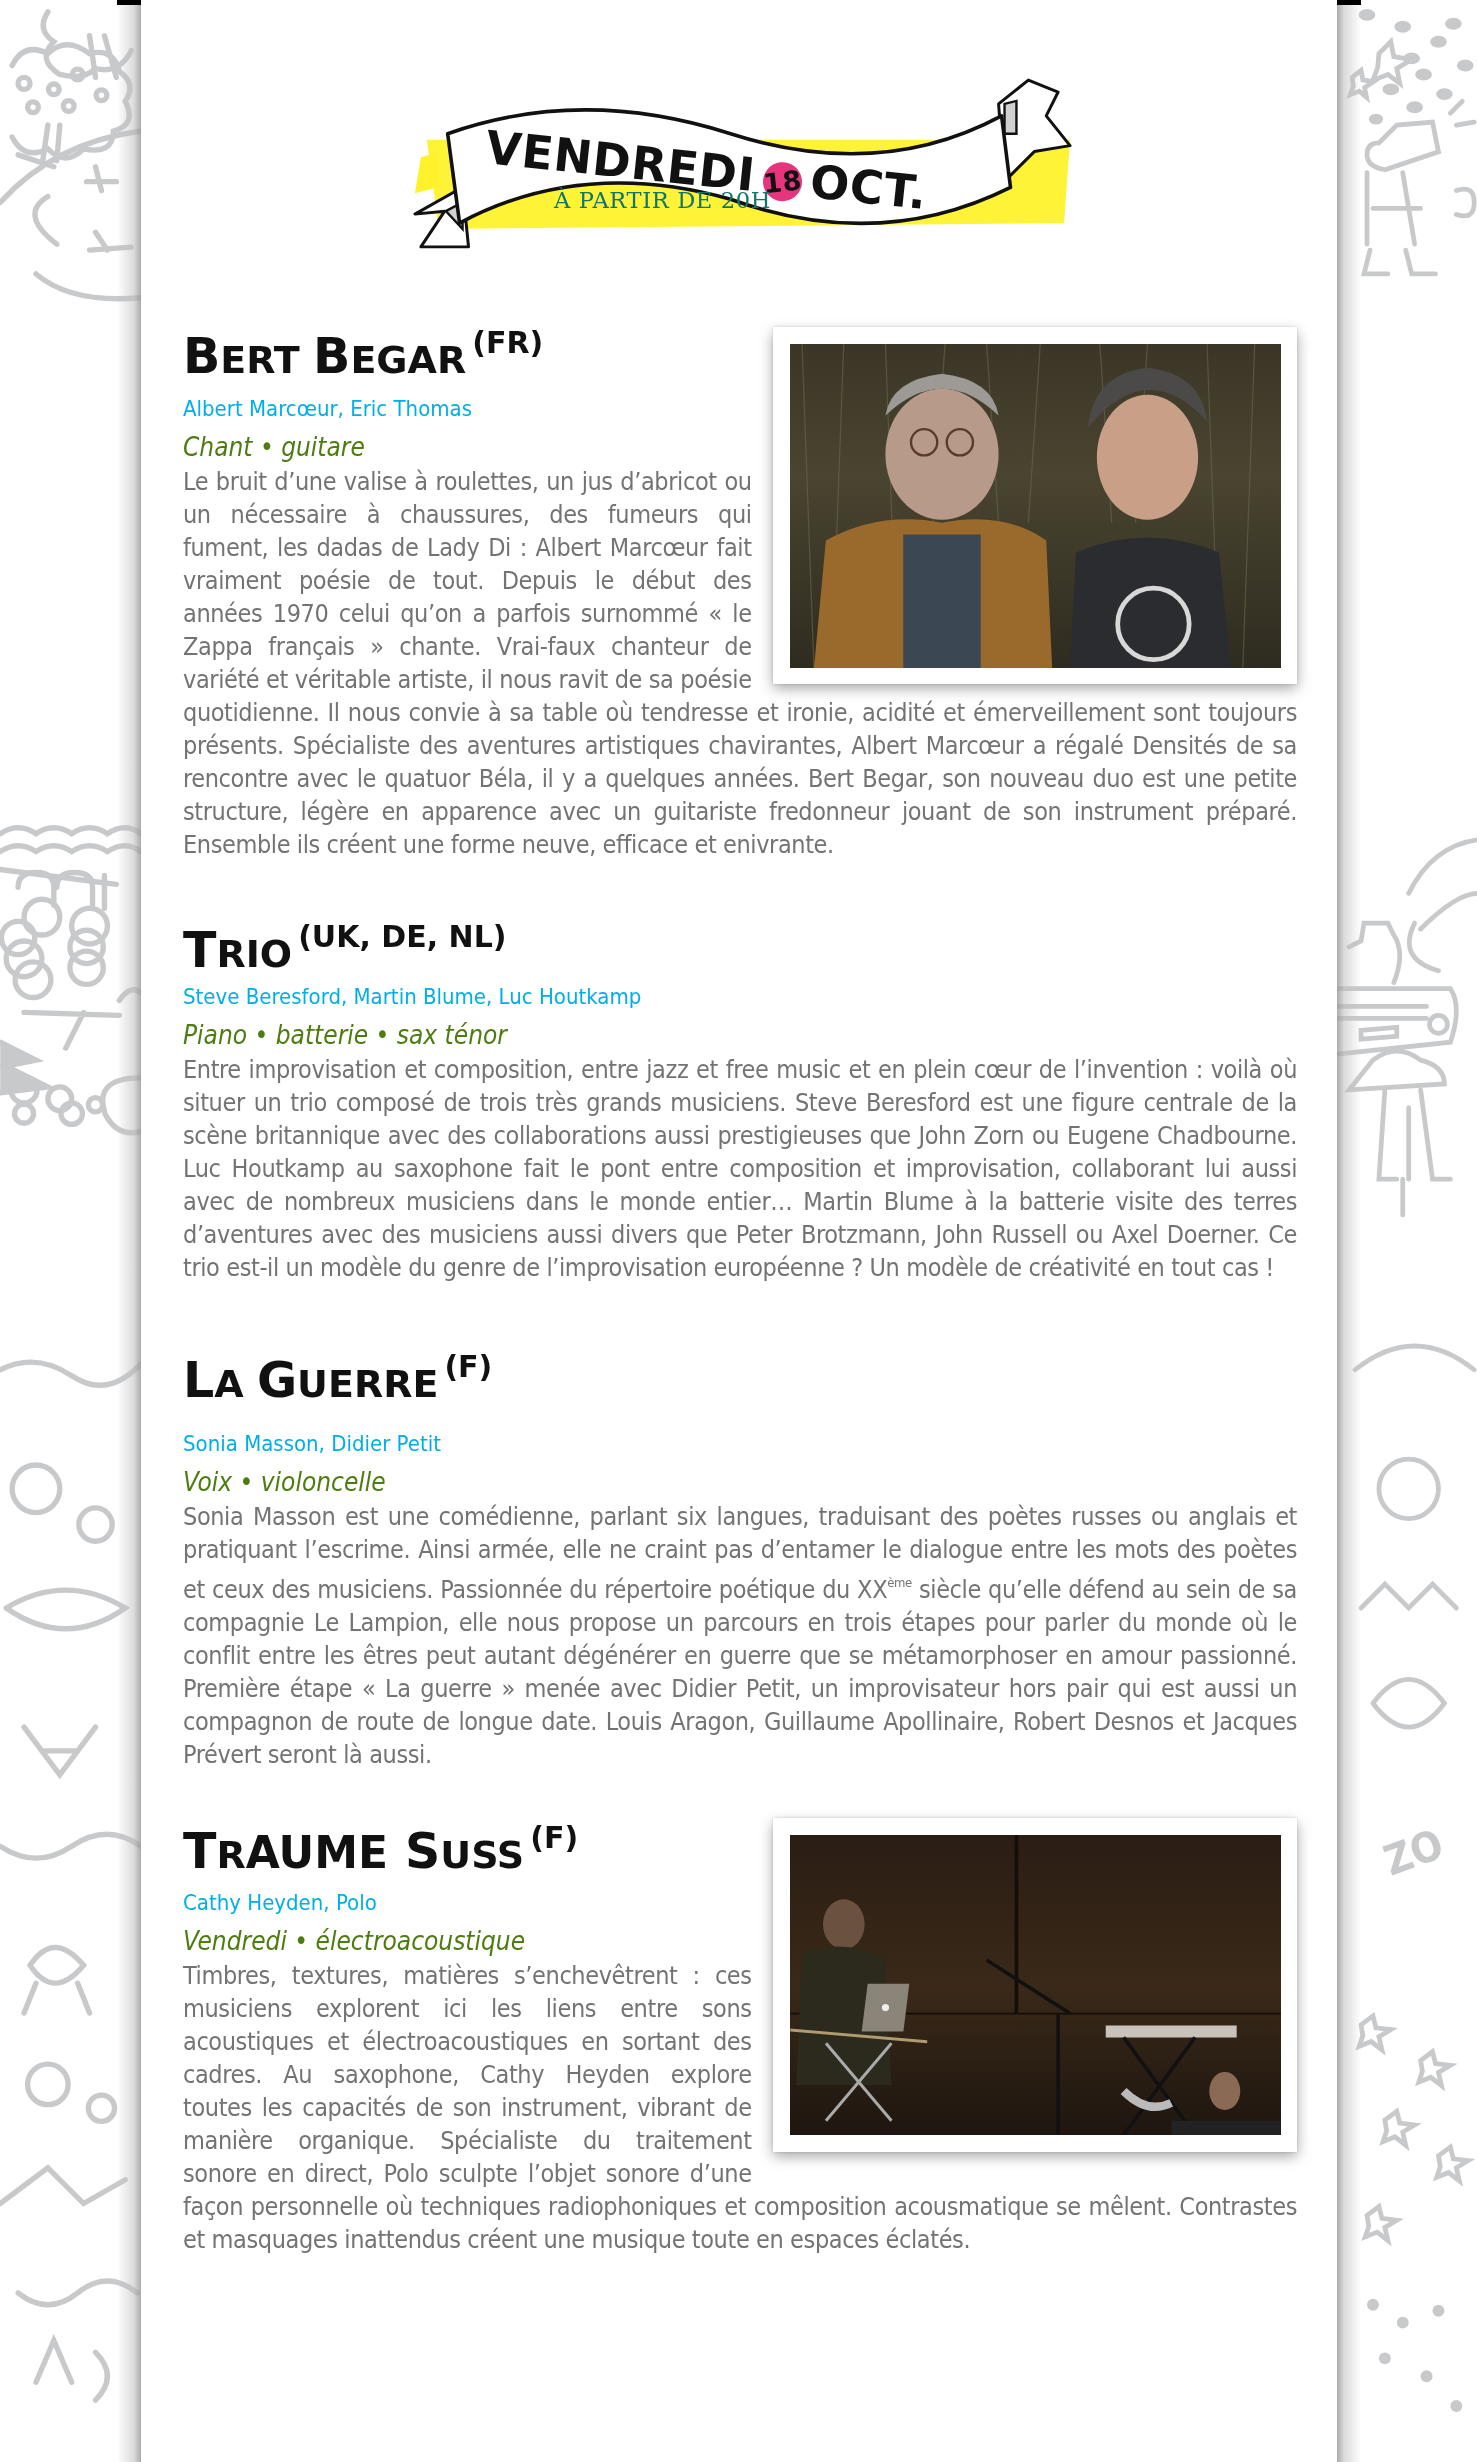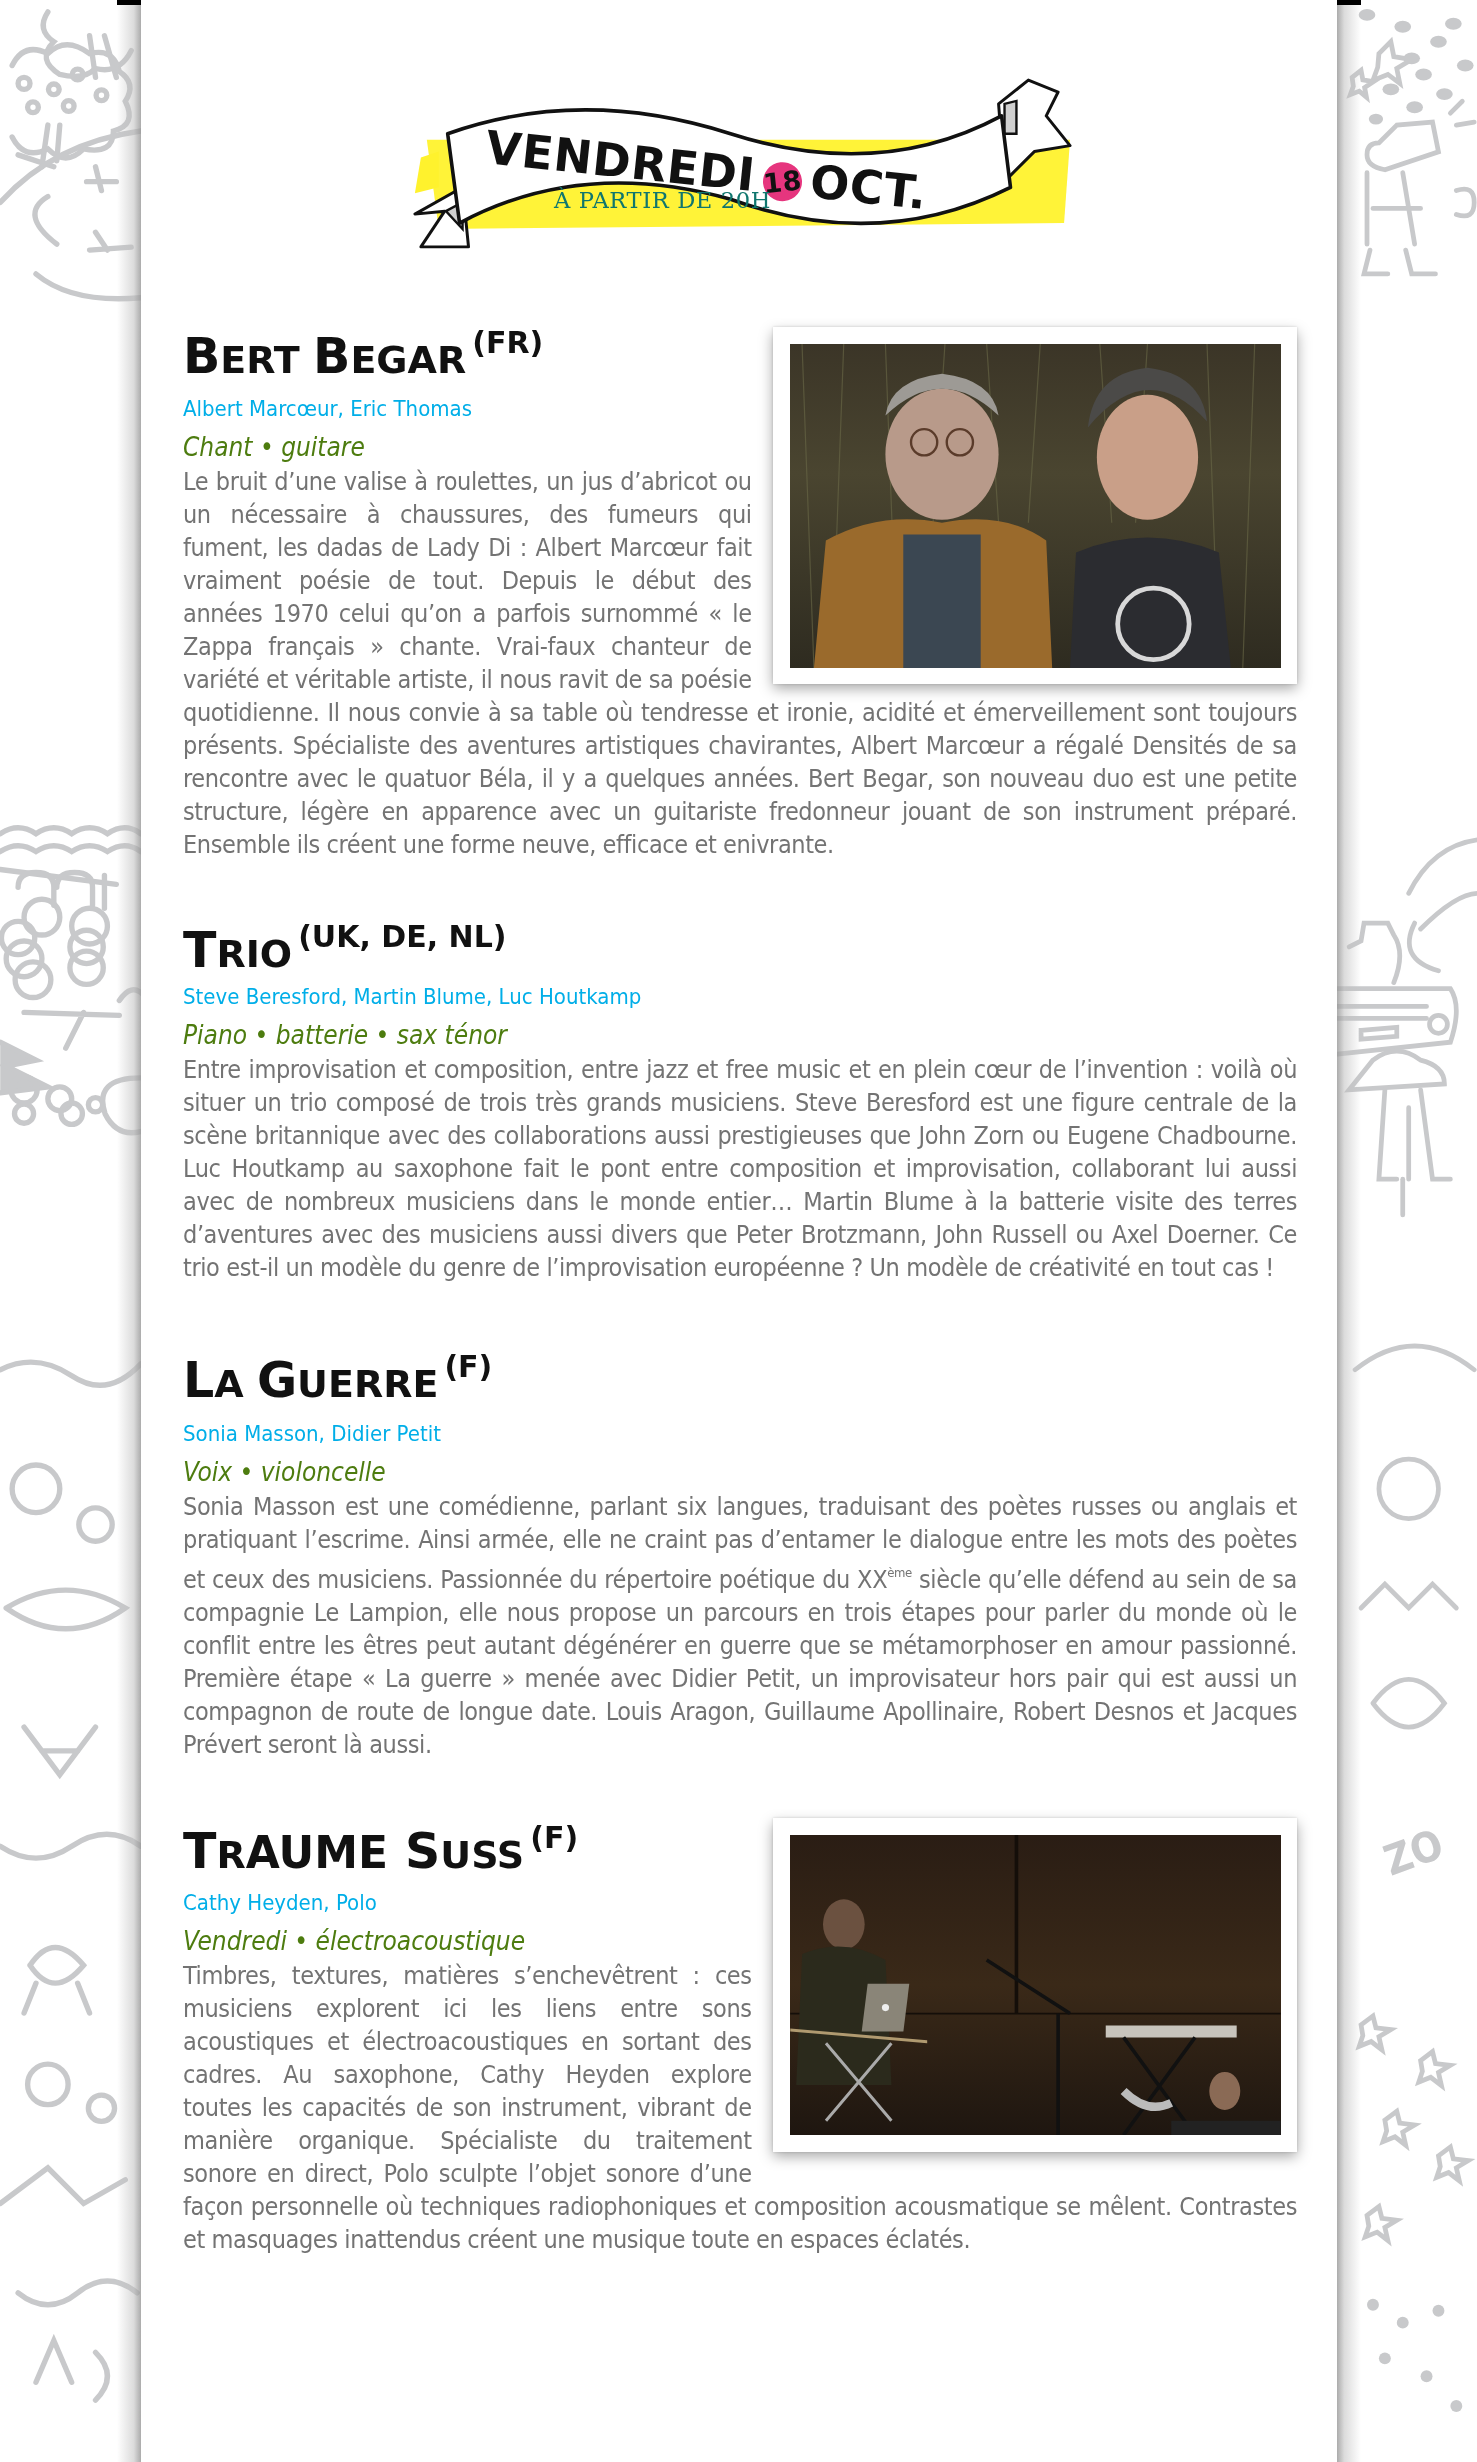--- a/index.html
+++ b/index.html
@@ -233,21 +233,21 @@
     </div>
     <div class="artists" style="margin-top:1px;">Steve Beresford, Martin Blume, Luc Houtkamp</div>
     <div class="instruments">Piano • batterie • sax ténor</div>
     <div class="body">Entre improvisation et composition, entre jazz et free music et en plein cœur de l’invention : voilà où situer un trio composé de trois très grands musiciens. Steve Beresford est une figure centrale de la scène britannique avec des collaborations aussi prestigieuses que John Zorn ou Eugene Chadbourne. Luc Houtkamp au saxophone fait le pont entre composition et improvisation, collaborant lui aussi avec de nombreux musiciens dans le monde entier… Martin Blume à la batterie visite des terres d’aventures avec des musiciens aussi divers que Peter Brotzmann, John Russell ou Axel Doerner. Ce trio est-il un modèle du genre de l’improvisation européenne ? Un modèle de créativité en tout cas !</div>
   </div>
 
   <div class="section" style="top:1352px;">
     <div class="title">
       <span class="big">L</span><span class="sc" style="text-transform:uppercase;">a </span><span class="big">G</span><span class="sc" style="text-transform:uppercase;">uerre</span><sup>(F)</sup>
     </div>
-    <div class="artists" style="margin-top:8px;">Sonia Masson, Didier Petit</div>
+    <div class="artists" style="margin-top:18px;">Sonia Masson, Didier Petit</div>
     <div class="instruments">Voix • violoncelle</div>
     <div class="body"><span>Sonia Masson est une comédienne, parlant six langues, traduisant des poètes russes ou anglais et pratiquant l’escrime. Ainsi armée, elle ne craint pas d’entamer le dialogue entre les mots des poètes et ceux des musiciens. Passionnée du répertoire poétique du XX</span><sup>ème</sup><span> siècle qu’elle défend au sein de sa compagnie Le Lampion, elle nous propose un parcours en trois étapes pour parler du monde où le conflit entre les êtres peut autant dégénérer en guerre que se métamorphoser en amour passionné. Première étape  « La guerre » menée avec Didier Petit, un improvisateur hors pair qui est aussi un compagnon de route de longue date. Louis Aragon, Guillaume Apollinaire, Robert Desnos et Jacques Prévert seront là aussi.</span></div>
   </div>
 
   <div class="section" style="top:1823px;">
     <div class="photo" style="width:524px;height:334px;margin-top:-4.8px;">
       <div class="photo-inner" style="width:491px;height:300px;background:linear-gradient(180deg,#2a1d14 0%,#3a2918 50%,#1e1610 100%);">
         <svg width="491" height="300" viewBox="0 0 824 504">
           <path d="M380 0 L380 300" stroke="#140e09" stroke-width="6"></path>
           <path d="M0 300 L824 300" stroke="#140e09" stroke-width="3"></path>

